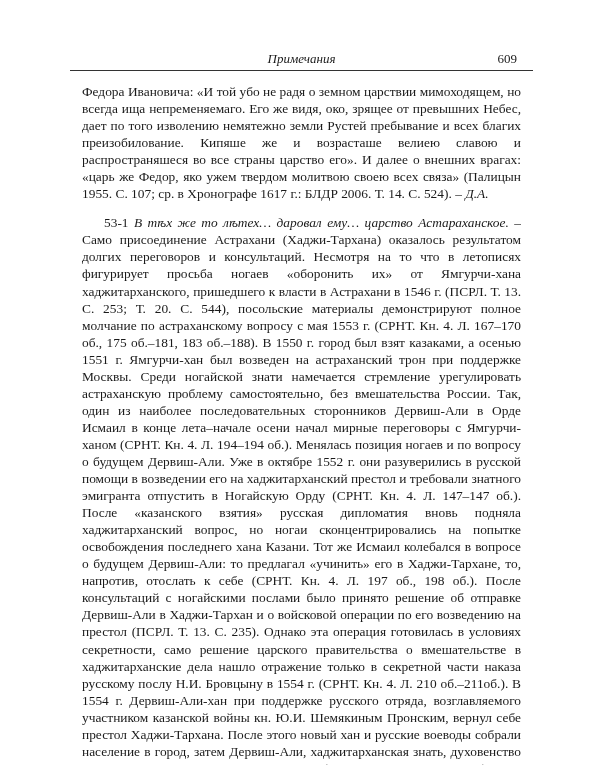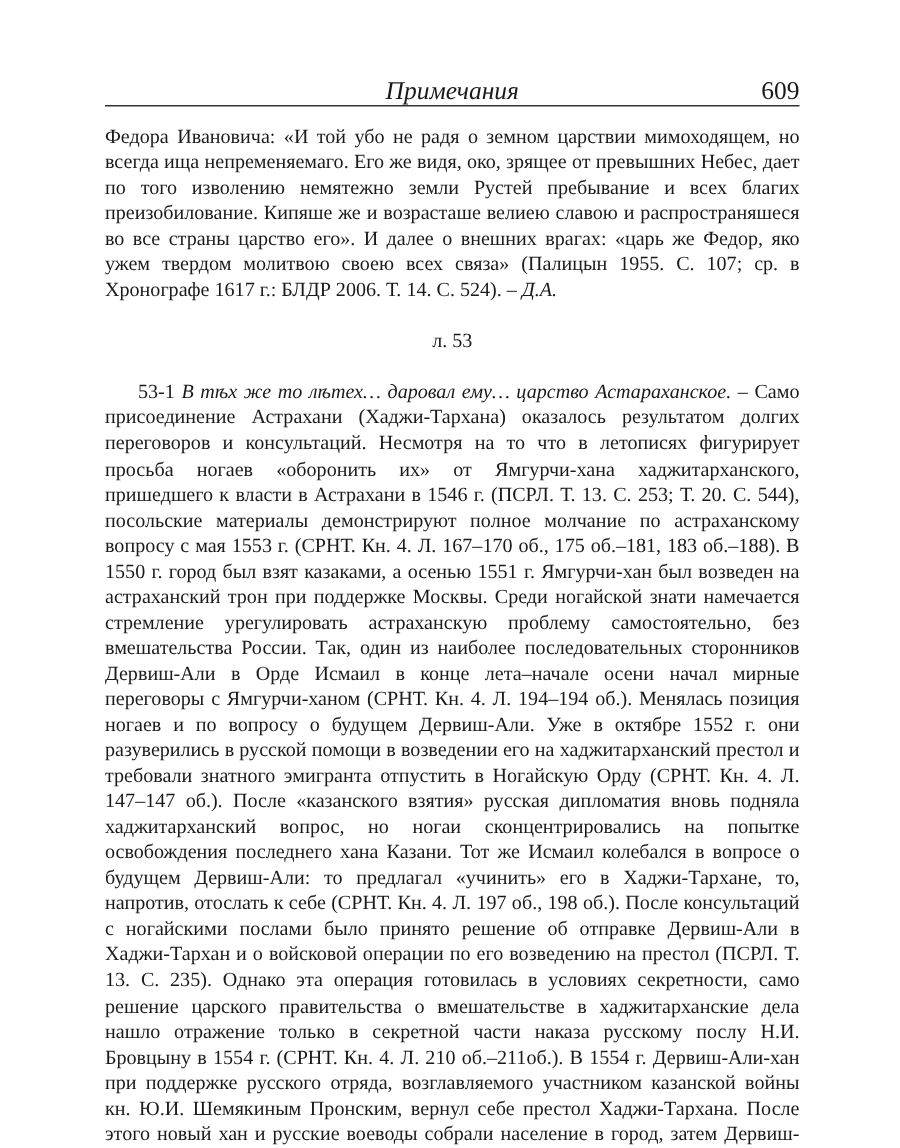--- a/index.html
+++ b/index.html
@@ -1,39 +1,38 @@
 <!DOCTYPE html>
 <html><head>
 <meta charset="utf-8">
 <style>
   html, body { margin: 0; padding: 0; background: #ffffff; }
   body { width: 600px; height: 765px; position: relative; overflow: hidden;
          font-family: "Liberation Serif", "DejaVu Serif", serif; color: #1a1a1a; }
   .page { position: absolute; left: 70px; top: 48px; width: 463px; }
-  .running-head { position: relative; height: 20px; font-size: 17px; }
+  .running-head { position: relative; height: 20px; font-size: 13px; }
   .running-title { position: absolute; left: 0; right: 0; text-align: center; font-style: italic; top: 3px; }
-  .page-number { position: absolute; right: 0; top: 3px; }
+  .page-number { position: absolute; right: 16px; top: 3px; }
   .rule { height: 0; border-top: 1.5px solid #333; margin-top: 2px; }
   .body { margin-top: 11px; font-size: 13.4px; line-height: 17.05px; text-align: justify; hyphens: manual; }
-  .body p { margin: 0; }
+  .body p { margin: 12px; }
   .indent { text-indent: 22px; }
   .section-head { text-align: center; margin: 17px 0 17px 0; }
   .it { font-style: italic; }
 </style>
 </head>
 <body>
 
 <div class="page">
   <div class="running-head">
     <span class="running-title">Примечания</span>
     <span class="page-number">609</span>
   </div>
   <div class="rule"></div>
 
   <div class="body">
     <p><span>Федора Ивановича: «И той убо не радя о земном царствии мимоходящем, но всегда ища непременяемаго. Его же видя, око, зрящее от превышних Небес, дает по того изволению немятежно земли Рустей пребывание и всех благих преизобилование. Кипяше же и возрасташе велиею славою и распространяшеся во все страны царство его». И далее о внешних врагах: «царь же Федор, яко ужем твердом молитвою своею всех связа» (Палицын 1955. С. 107; ср. в Хронографе 1617 г.: БЛДР 2006. Т. 14. С. 524). – </span><span class="it">Д.А.</span></p>
 
 
-    <div class="section-head">л. 53</div>
 
     <p class="indent"><span>53-1 </span><span class="it">В тѣх же то лѣтех… даровал ему… царство Астараханское.</span><span> – Само присоединение Астрахани (Хаджи-Тархана) оказалось результатом долгих переговоров и консультаций. Несмотря на то что в летописях фигурирует просьба ногаев «оборонить их» от Ямгурчи-хана хаджитарханского, пришедшего к власти в Астрахани в 1546 г. (ПСРЛ. Т. 13. С. 253; Т. 20. С. 544), посольские материалы демонстрируют полное молчание по астраханскому вопросу с мая 1553 г. (СРНТ. Кн. 4. Л. 167–170 об., 175 об.–181, 183 об.–188). В 1550 г. город был взят казаками, а осенью 1551 г. Ямгурчи-хан был возведен на астраханский трон при поддержке Москвы. Среди ногайской знати намечается стремление урегулировать астраханскую проблему самостоятельно, без вмешательства России. Так, один из наиболее последовательных сторонников Дервиш-Али в Орде Исмаил в конце лета–начале осени начал мирные переговоры с Ямгурчи-ханом (СРНТ. Кн. 4. Л. 194–194 об.). Менялась позиция ногаев и по вопросу о будущем Дервиш-Али. Уже в октябре 1552 г. они разуверились в русской помощи в возведении его на хаджитарханский престол и требовали знатного эмигранта отпустить в Ногайскую Орду (СРНТ. Кн. 4. Л. 147–147 об.). После «казанского взятия» русская дипломатия вновь подняла хаджитарханский вопрос, но ногаи сконцентрировались на попытке освобождения последнего хана Казани. Тот же Исмаил колебался в вопросе о будущем Дервиш-Али: то предлагал «учинить» его в Хаджи-Тархане, то, напротив, отослать к себе (СРНТ. Кн. 4. Л. 197 об., 198 об.). После консультаций с ногайскими послами было принято решение об отправке Дервиш-Али в Хаджи-Тархан и о войсковой операции по его возведению на престол (ПСРЛ. Т. 13. С. 235). Однако эта операция готовилась в условиях секретности, само решение царского правительства о вмешательстве в хаджитарханские дела нашло отражение только в секретной части наказа русскому послу Н.И. Бровцыну в 1554 г. (СРНТ. Кн. 4. Л. 210 об.–211об.). В 1554 г. Дервиш-Али-хан при поддержке русского отряда, возглавляемого участником казанской войны кн. Ю.И. Шемякиным Пронским, вернул себе престол Хаджи-Тархана. После этого новый хан и русские воеводы собрали население в город, затем Дервиш-Али, хаджитарханская знать, духовенство и простолюдины шертовали Ивану IV (ПСРЛ. Т. 13. С. 243–244). При Дервиш-Али-хане оставался представитель русского двора П. Тургенев и ногайский представитель Халк-Аман. Установление протектората над Хаджи-Тарханом привело к включению в титул московского царя определения «астраханский», без указания на его царский статус, уже 6 сентября 1554 г. в грамотах, отправленных в Великое княжество Литовское и Крымское ханство. В 1556 г., после окончательного присоединения</span></p>
   </div>
 </div>
 
 </body></html>

